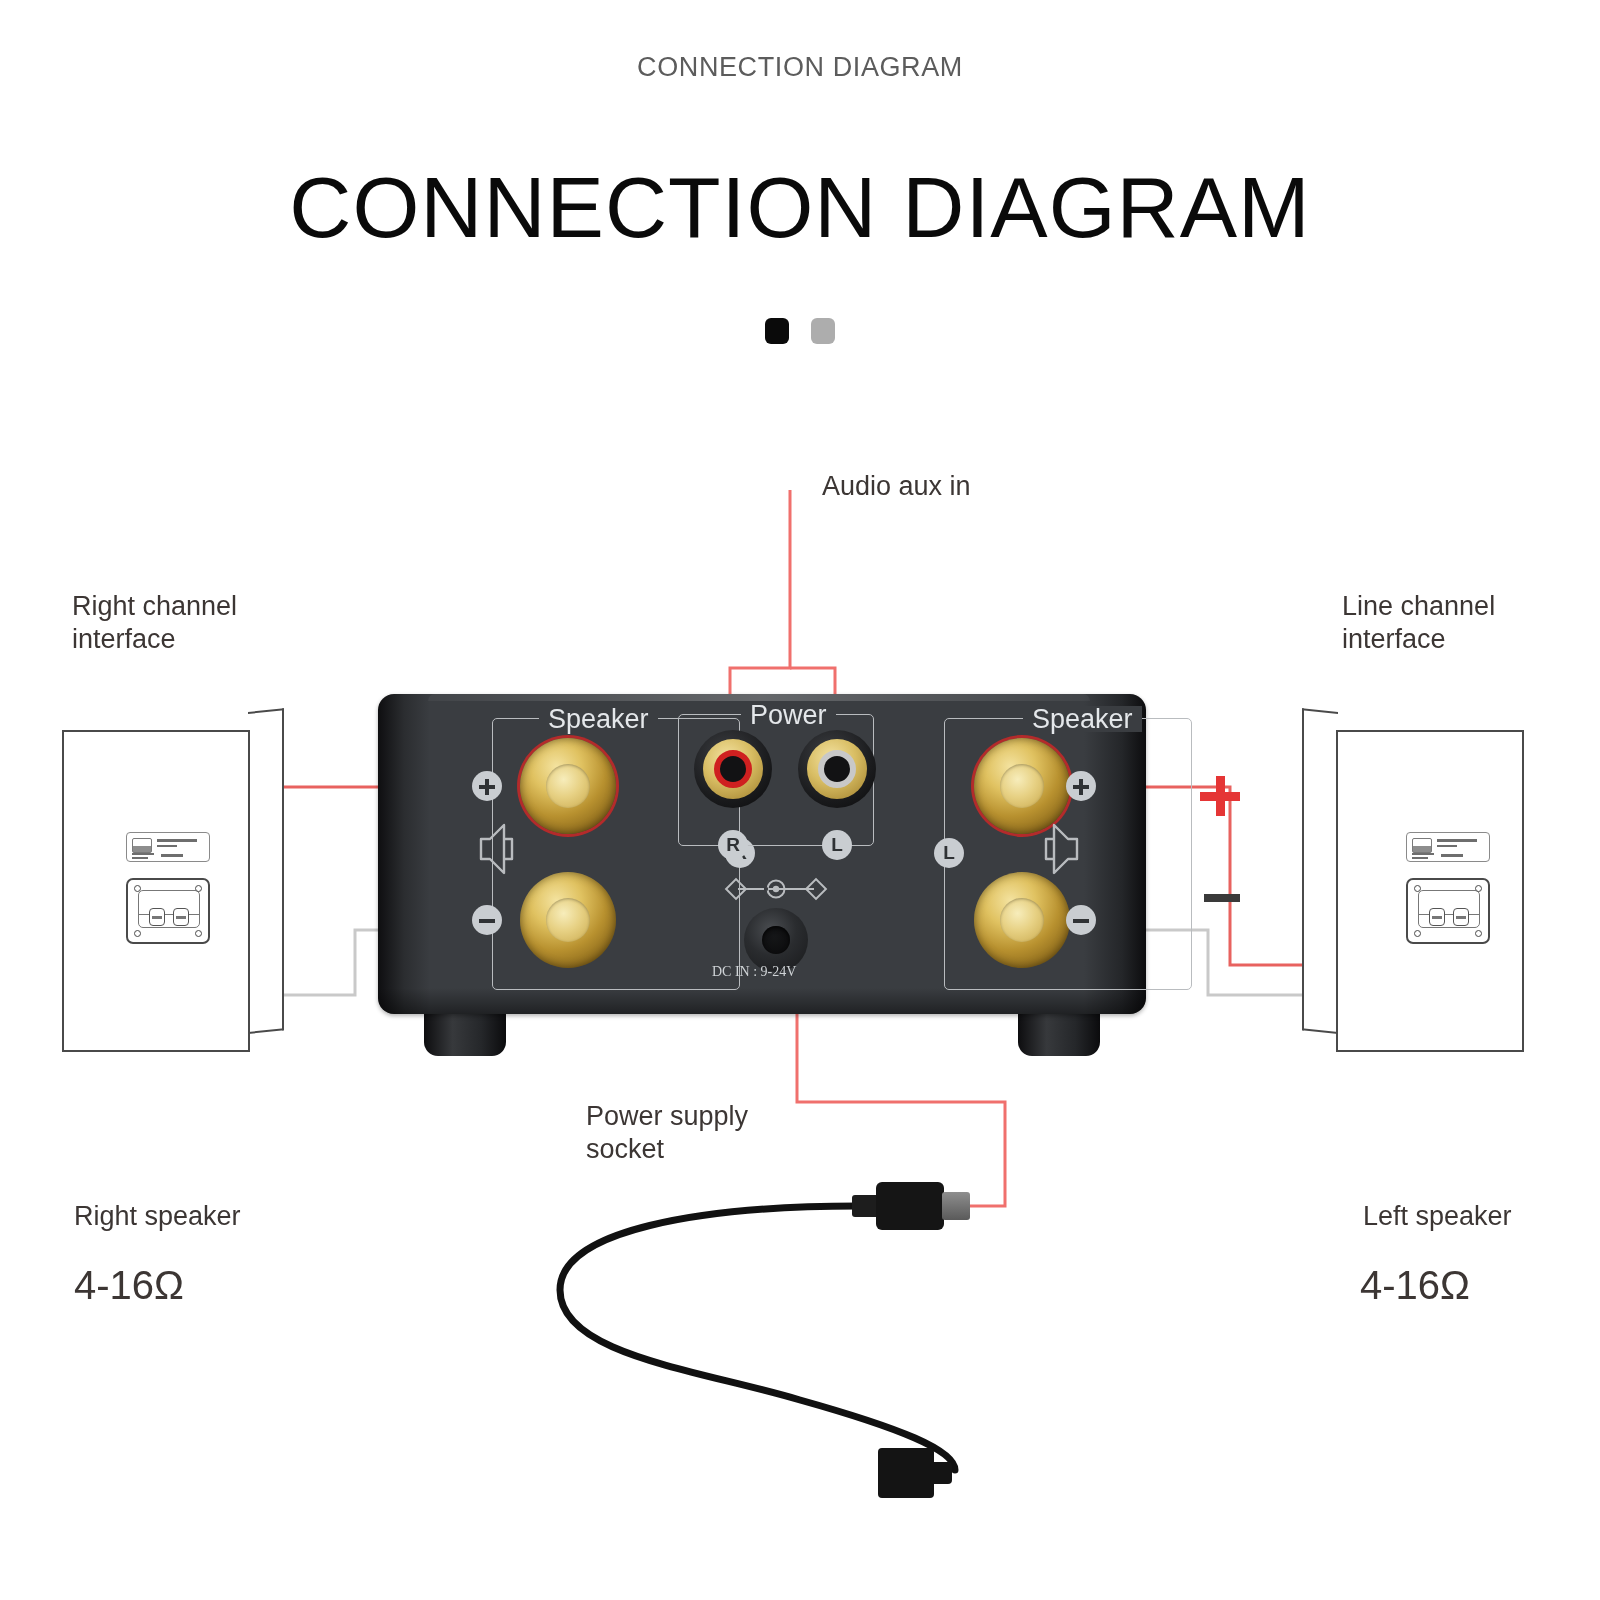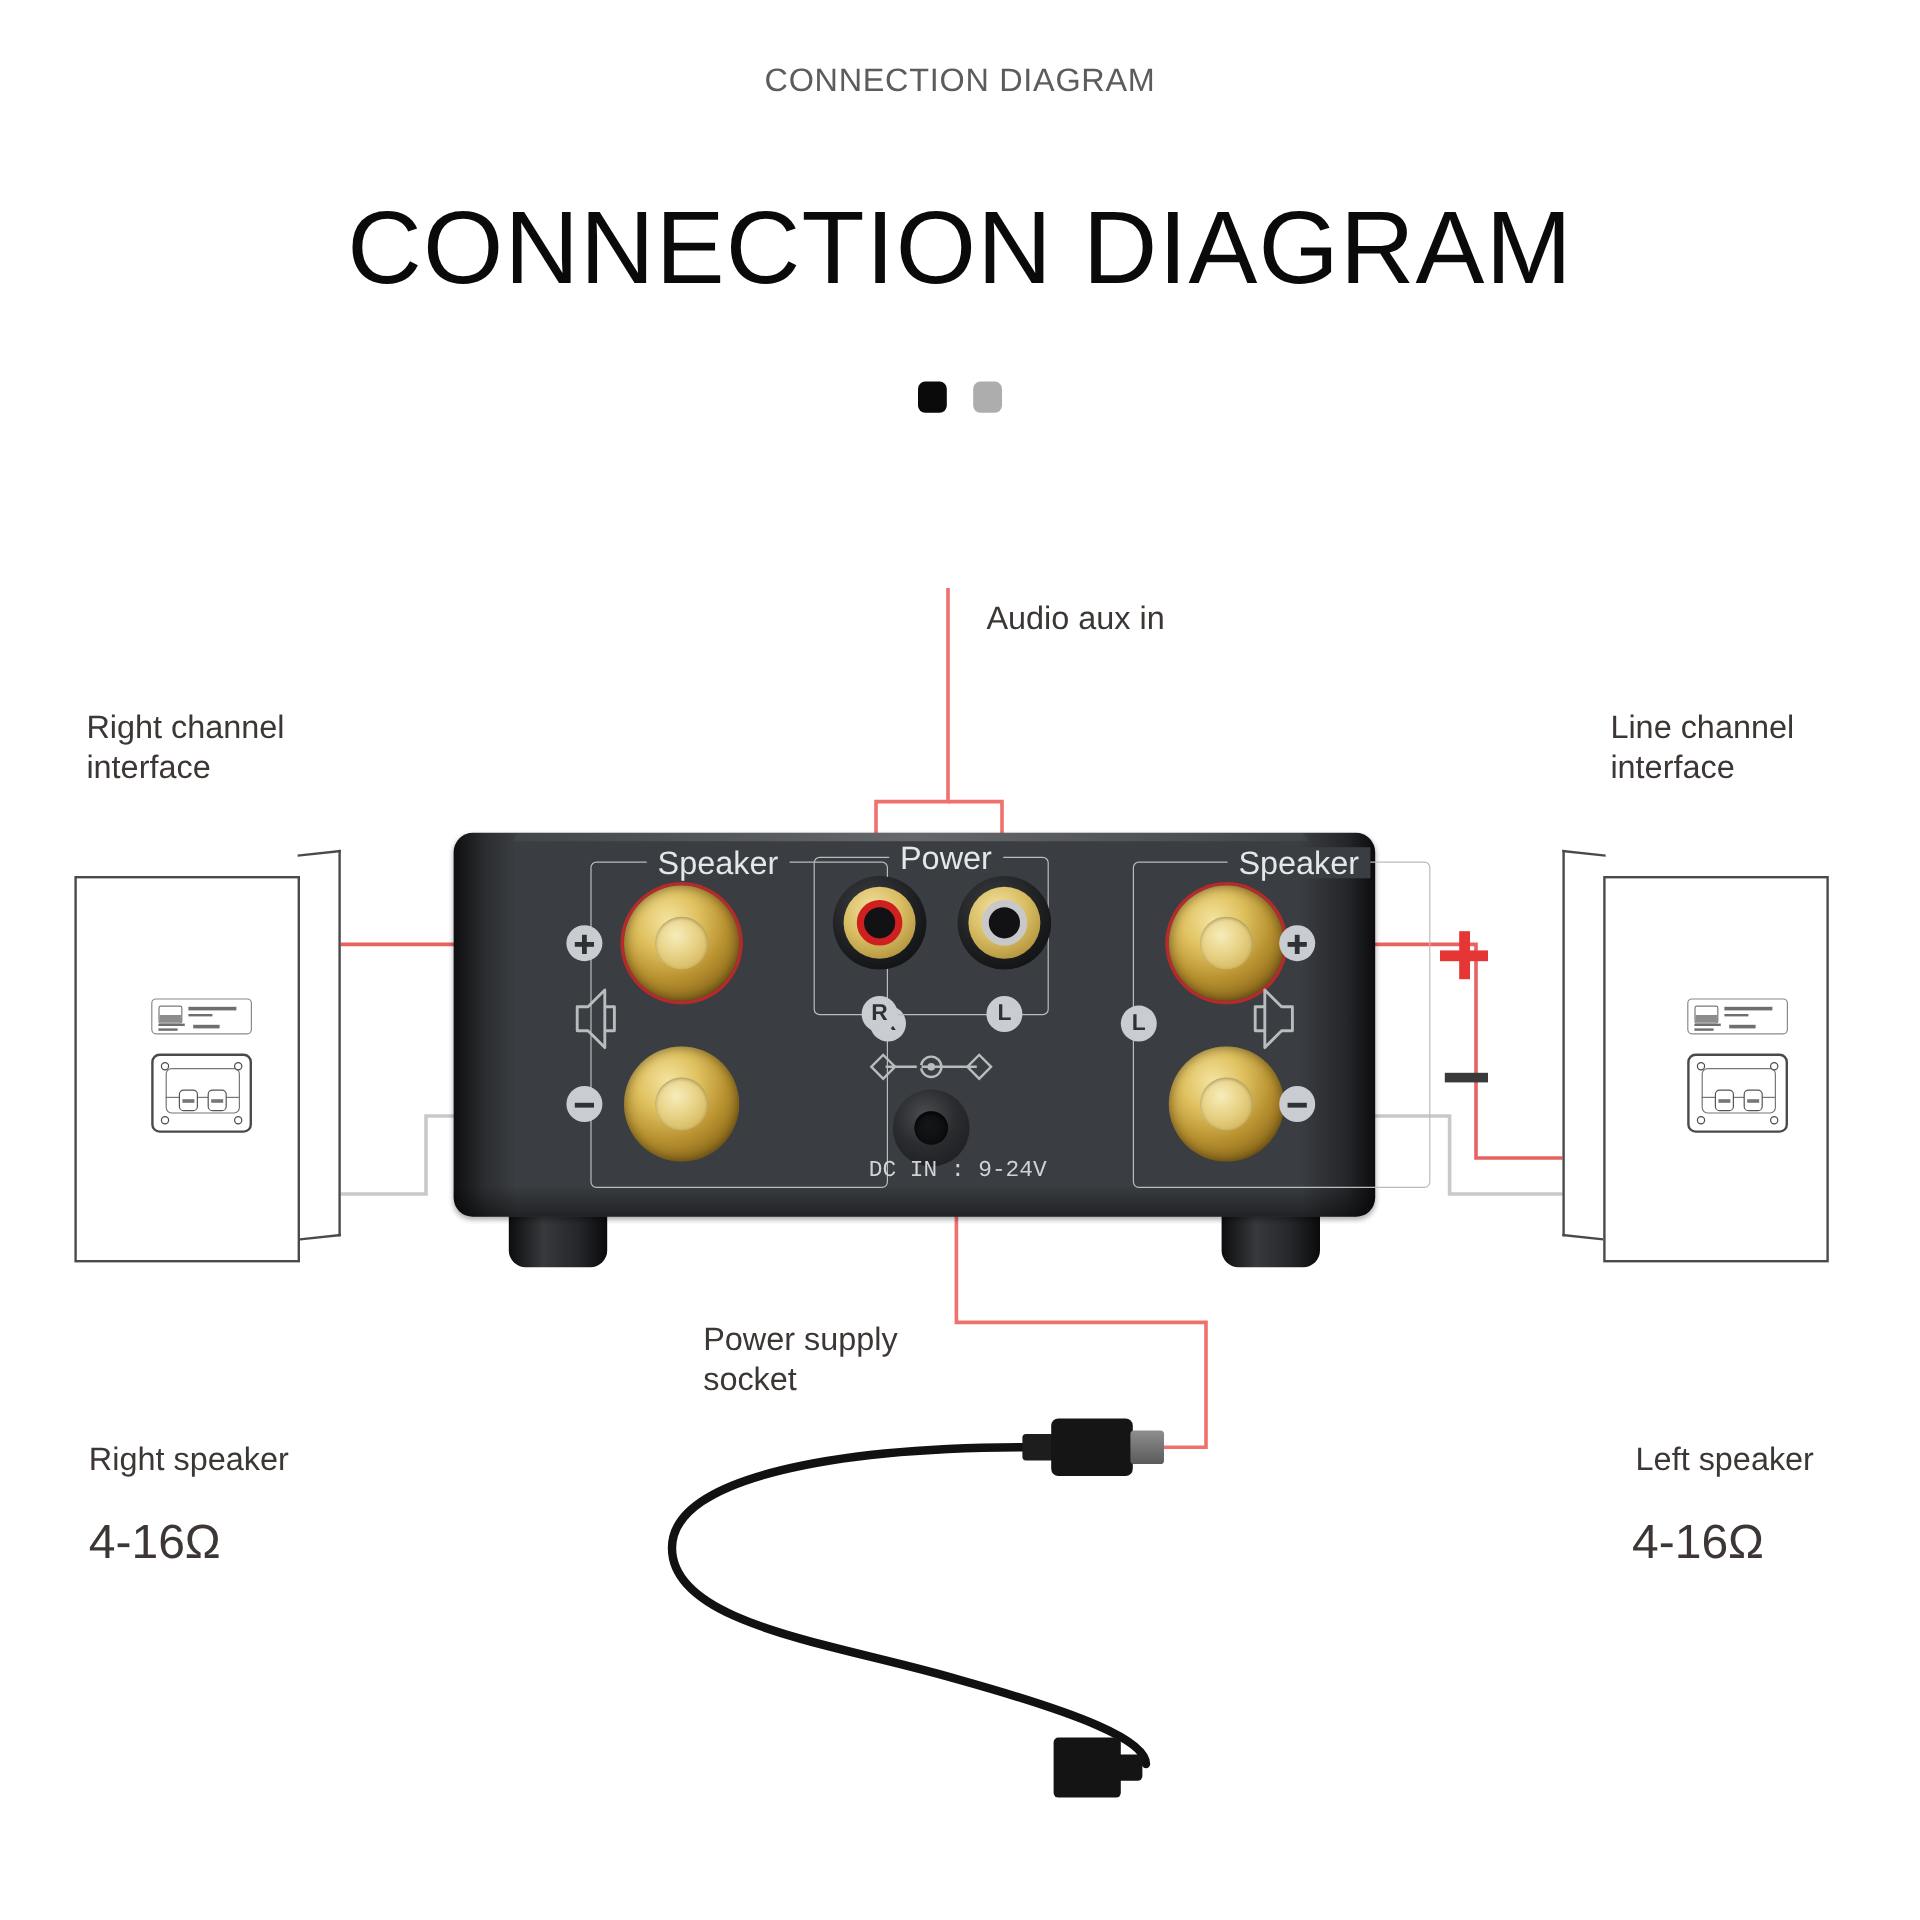--- a/index.html
+++ b/index.html
@@ -360,24 +360,23 @@
   .dcjack .pin {
     position: absolute;
     left: 29px; top: 29px;
     width: 6px; height: 6px;
     border-radius: 50%;
     background: #6d7074;
   }
   .dctext {
     position: absolute;
     color: #cfd3d6;
-    font-size: 19px;
-    font-family: Liberation Mono, monospace;
+    font-size: 14px;
+    font-family: Liberation Serif, serif;
     white-space: nowrap;
-    margin-left: 12px;
   }
 
   
   .wires {
     position: absolute;
     inset: 0;
     pointer-events: none;
   }
 
   
@@ -505,21 +504,21 @@
       <path d="M797,945 L797,1102 L1005,1102 L1005,1206 L968,1206"></path>
     </g>
 
     <g fill="none" stroke="#111" stroke-width="7" stroke-linecap="round">
       <path d="M858,1206 C700,1206 560,1230 560,1290
                C560,1355 700,1370 800,1400
                C900,1428 955,1450 955,1470"></path>
     </g>
   </svg>
 
-  <div class="lbl" style="left:822px; top:470px;margin-top:29px;">Audio aux in</div>
+  <div class="lbl" style="left:822px; top:470px;">Audio aux in</div>
 
   <div class="lbl" style="left:72px; top:590px;">Right channel
 interface</div>
 
   <div class="lbl" style="left:1342px; top:590px;">Line channel
 interface</div>
 
   <div class="lbl" style="left:586px; top:1100px;">Power supply
 socket</div>
 

